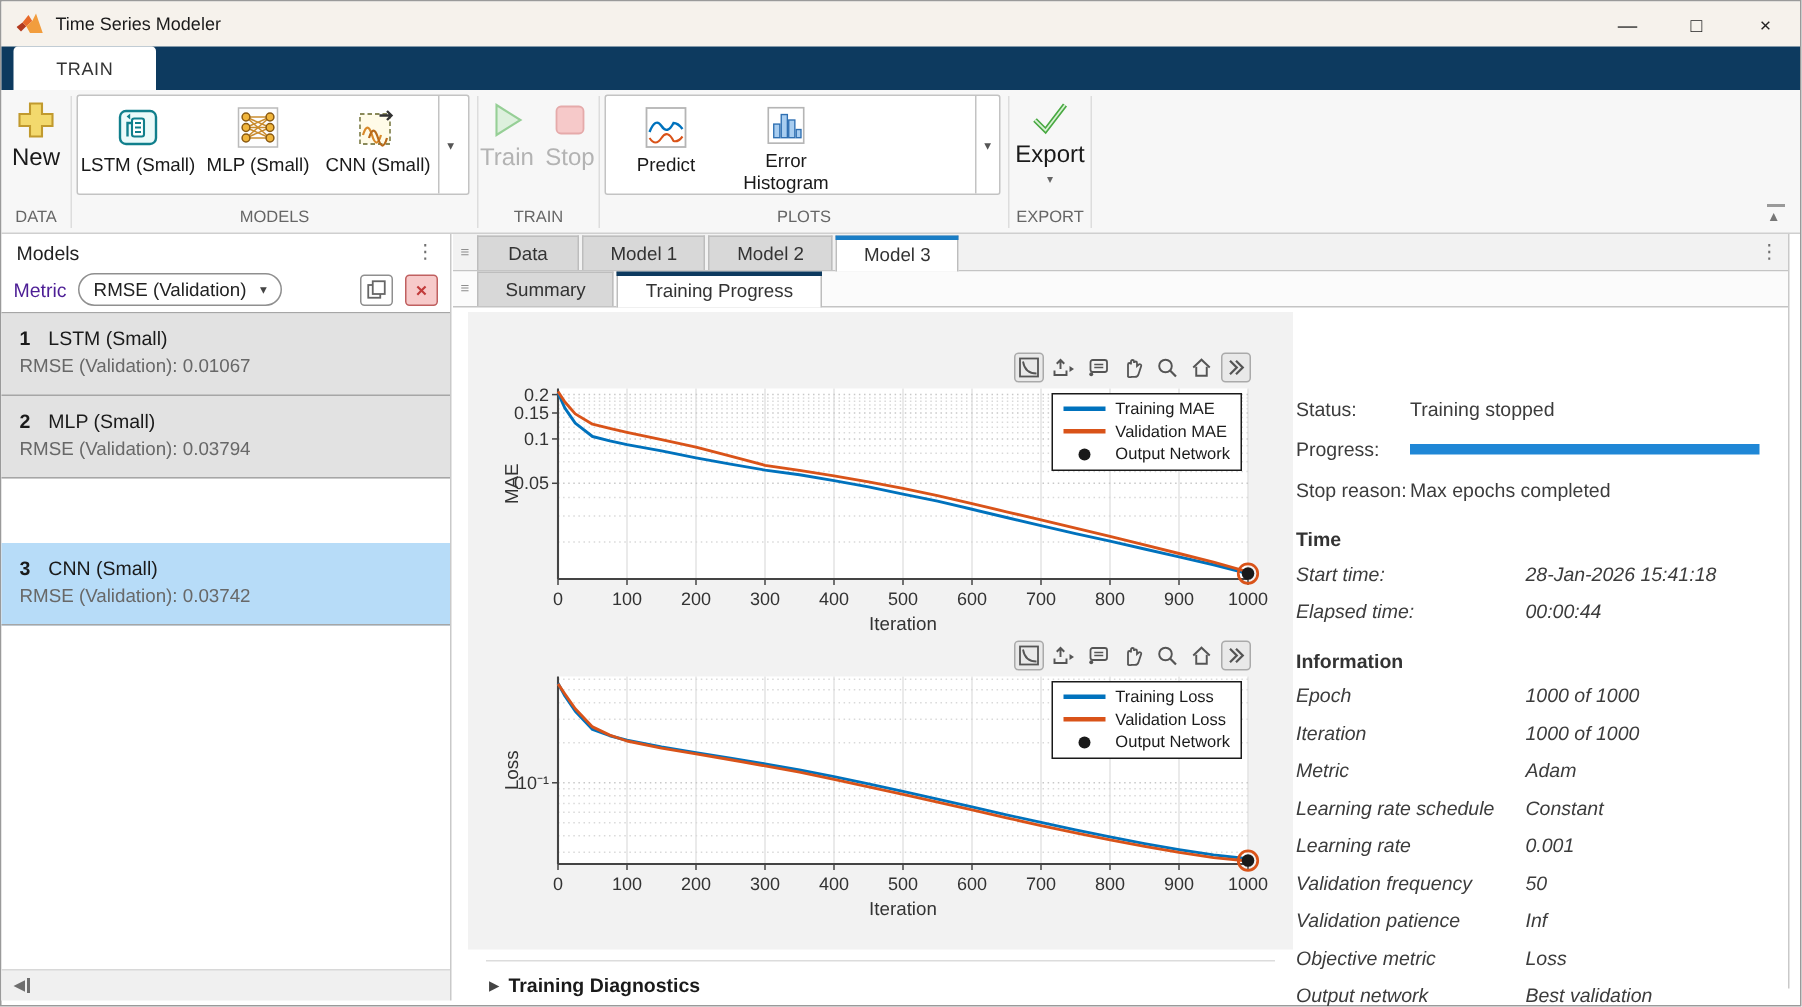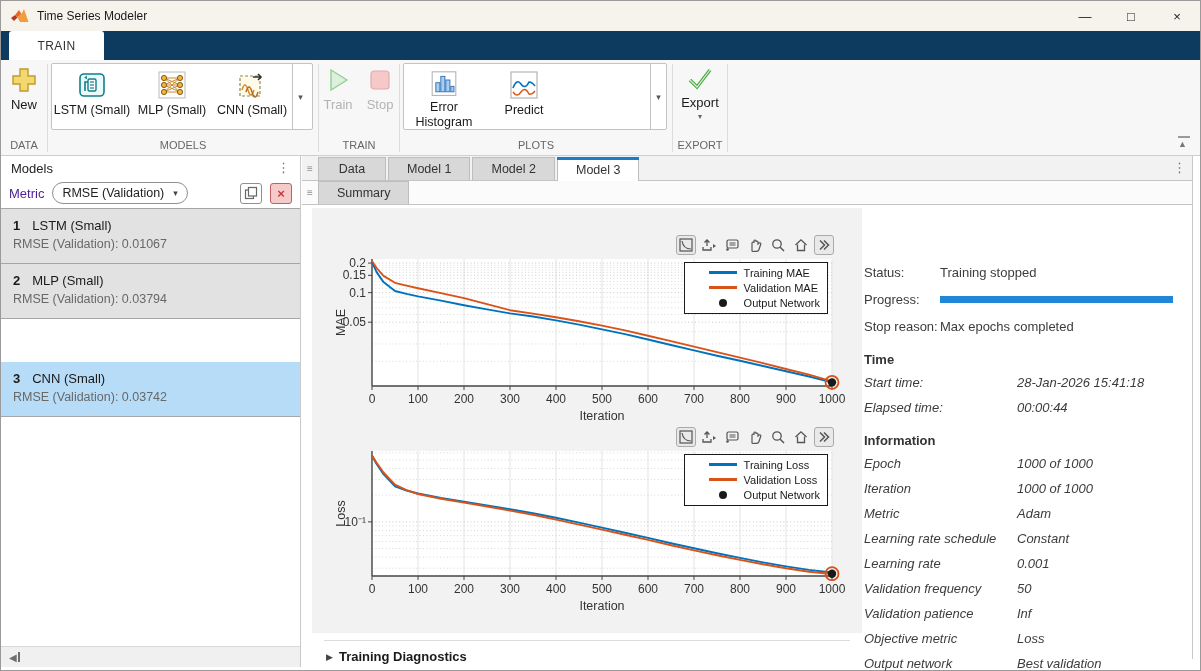--- a/index.html
+++ b/index.html
@@ -22,21 +22,21 @@
     font-size:12px; letter-spacing:.4px; color:#333; }
 
   
   .ribbon { position:absolute; left:0; top:59px; right:0; height:96px; background:#f7f7f7;
     border-bottom:1px solid #cfcfcf; display:flex; }
   .rgroup { display:flex; flex-direction:column; }
   .rgc { flex:1; display:flex; align-items:flex-start; }
   .rgl { text-align:center; font-size:11px; color:#666; padding-bottom:4px; }
   .rsep { width:1px; background:#ddd; margin:4px 0 3px 0; }
   .bigbtn { width:46px; display:flex; flex-direction:column; align-items:center; padding-top:7px; }
-  .bigbtn .lbl { font-size:13px; color:#1a1a1a; margin-top:4px; }
+  .bigbtn .lbl { font-size:16px; color:#1a1a1a; margin-top:4px; }
   .bigbtn.disabled .lbl { color:#b3b3b3; }
   .gallery { background:#fff; border:1px solid #c3c3c3; border-radius:2px; height:67px;
     margin-top:3px; display:flex; }
   .gitem { width:80px; display:flex; flex-direction:column; align-items:center; padding-top:6px; }
   .gitem .lbl { font-size:12.5px; color:#1a1a1a; margin-top:3px; white-space:nowrap; text-align:center; line-height:1.15; }
   .gdd { width:16px; border-left:1px solid #c3c3c3; display:flex; align-items:center;
     justify-content:center; color:#555; font-size:9px; }
   .ribcollapse { position:absolute; right:10px; bottom:6px; font-size:9px; color:#777; }
   .ribcollapse .bar { display:block; width:12px; height:2px; background:#9a9a9a; margin:0 auto 1px; }
 
@@ -86,21 +86,21 @@
     border-top:1px solid #c4c4c4; }
 
   
   .figure { position:absolute; left:10px; top:3px; width:550px; height:425px; background:#f2f2f2; }
   .chartblock { position:absolute; left:20px; width:505px; }
   .chartblock.c0 { top:26px; } .chartblock.c1 { top:218px; }
   .tbrow { height:22px; display:flex; justify-content:flex-end; align-items:center; gap:3px; padding-right:3px; }
   .tb-btn { width:20px; height:20px; display:flex; align-items:center; justify-content:center; }
   .tb-btn.boxed { border:1px solid #aaa; border-radius:3px; background:#e9e9e9; }
   .legend { position:absolute; right:9px; top:28px; background:#fff; border:1px solid #1a1a1a;
-    padding:2px 7px 3px 24px; z-index:3; }
+    padding:2px 7px 3px 7px; z-index:3; }
   .lg-row { display:flex; align-items:center; height:15px; gap:7px; font-size:11px; color:#1a1a1a; }
   .lg-line { width:28px; height:3px; }
   .lg-dot { width:28px; display:flex; justify-content:center; }
   .lg-dot i { width:8px; height:8px; border-radius:50%; background:#1a1a1a; }
   .diag { position:absolute; left:12px; right:12px; top:432px; border-top:1px solid #dcdcdc;
     padding:8px 0 0 2px; display:flex; align-items:center; gap:6px; }
   .diag .arrow { font-size:9px; color:#444; }
   .diag .t { font-size:13px; font-weight:bold; color:#1a1a1a; }
 
   
@@ -223,35 +223,35 @@
       <div class="rgl">TRAIN</div>
     </div>
     <div class="rsep"></div>
 
     <div class="rgroup" style="width:272px">
       <div class="rgc" style="padding-left:3px">
         <div class="gallery" style="width:264px">
           <div class="gitem">
             <svg width="30" height="30" viewBox="0 0 30 30">
               <rect x="2" y="2" width="26" height="26" fill="#fff" stroke="#b5b5b5" stroke-width="1.2"></rect>
+              <path d="M4,18 q4,-10 8,-4 t8,-2 q3,0 6,4" fill="none" stroke="#0072BD" stroke-width="1.6"></path>
+              <path d="M4,22 q4,6 8,0 t8,2 q3,1 6,-3" fill="none" stroke="#D95319" stroke-width="1.4"></path>
+            </svg>
+            <span class="lbl">Predict</span>
+          </div>
+          <div class="gitem">
+            <svg width="30" height="30" viewBox="0 0 30 30">
+              <rect x="2" y="2" width="26" height="26" fill="#fff" stroke="#b5b5b5" stroke-width="1.2"></rect>
               <rect x="6" y="14" width="4.5" height="10" fill="#a8cdf0" stroke="#2f6fb2" stroke-width="1"></rect>
               <rect x="11.5" y="7" width="4.5" height="17" fill="#a8cdf0" stroke="#2f6fb2" stroke-width="1"></rect>
               <rect x="17" y="11" width="4.5" height="13" fill="#a8cdf0" stroke="#2f6fb2" stroke-width="1"></rect>
               <rect x="22.5" y="18" width="3.5" height="6" fill="#a8cdf0" stroke="#2f6fb2" stroke-width="1"></rect>
             </svg>
             <span class="lbl"><span>Error</span><br>
             <span>Histogram</span></span>
-          </div>
-          <div class="gitem">
-            <svg width="30" height="30" viewBox="0 0 30 30">
-              <rect x="2" y="2" width="26" height="26" fill="#fff" stroke="#b5b5b5" stroke-width="1.2"></rect>
-              <path d="M4,18 q4,-10 8,-4 t8,-2 q3,0 6,4" fill="none" stroke="#0072BD" stroke-width="1.6"></path>
-              <path d="M4,22 q4,6 8,0 t8,2 q3,1 6,-3" fill="none" stroke="#D95319" stroke-width="1.4"></path>
-            </svg>
-            <span class="lbl">Predict</span>
           </div>
           <div style="flex:1"></div>
           <div class="gdd">▾</div>
         </div>
       </div>
       <div class="rgl">PLOTS</div>
     </div>
     <div class="rsep"></div>
 
     <div class="rgroup" style="width:54px">
@@ -326,20 +326,21 @@
       <div class="dtab">Data</div>
       <div class="dtab">Model 1</div>
       <div class="dtab">Model 2</div>
       <div class="dtab active blue">Model 3</div>
       <span class="kebab">⋮</span>
     </div>
     <div class="subwrap">
       <div class="subtabrow">
         <span class="grip">≡</span>
         <div class="dtab">Summary</div>
+        <div class="dtab active navy">Training Progress</div>
       </div>
       <div class="content">
         <div class="figure">
 
           <div class="chartblock c0">
             <div class="tbrow">
               <span class="tb-btn boxed">
                 <svg width="14" height="14" viewBox="0 0 14 14">
                     <rect x="1" y="1" width="12" height="12" fill="none" stroke="#555" stroke-width="1.2"></rect>
                     <path d="M3,3 C4,9 8,11 12,11" fill="none" stroke="#555" stroke-width="1.2"></path>

